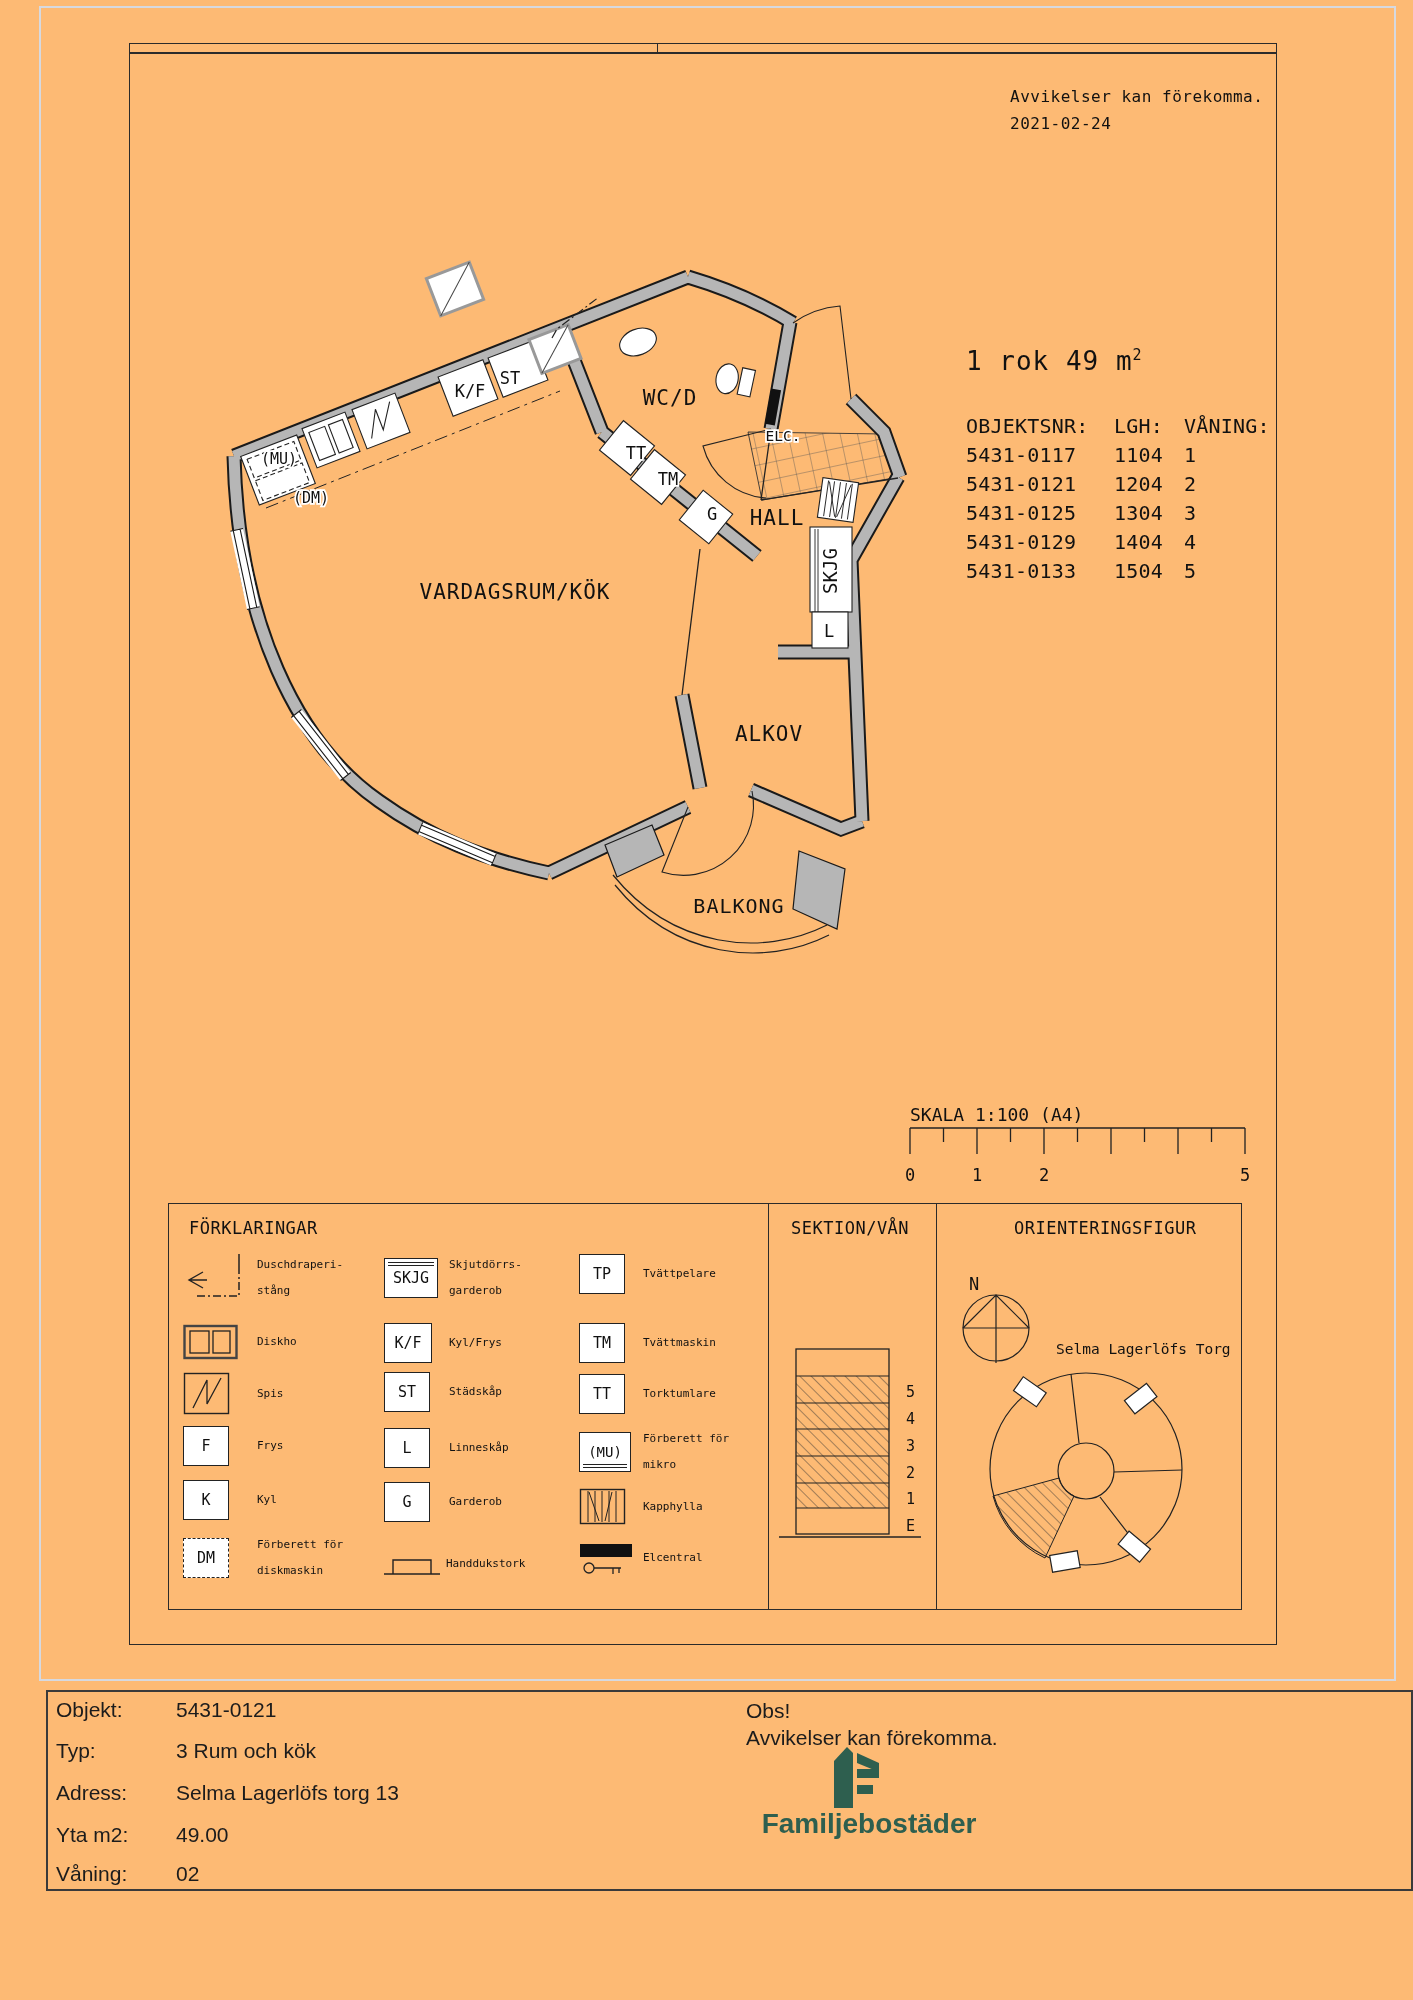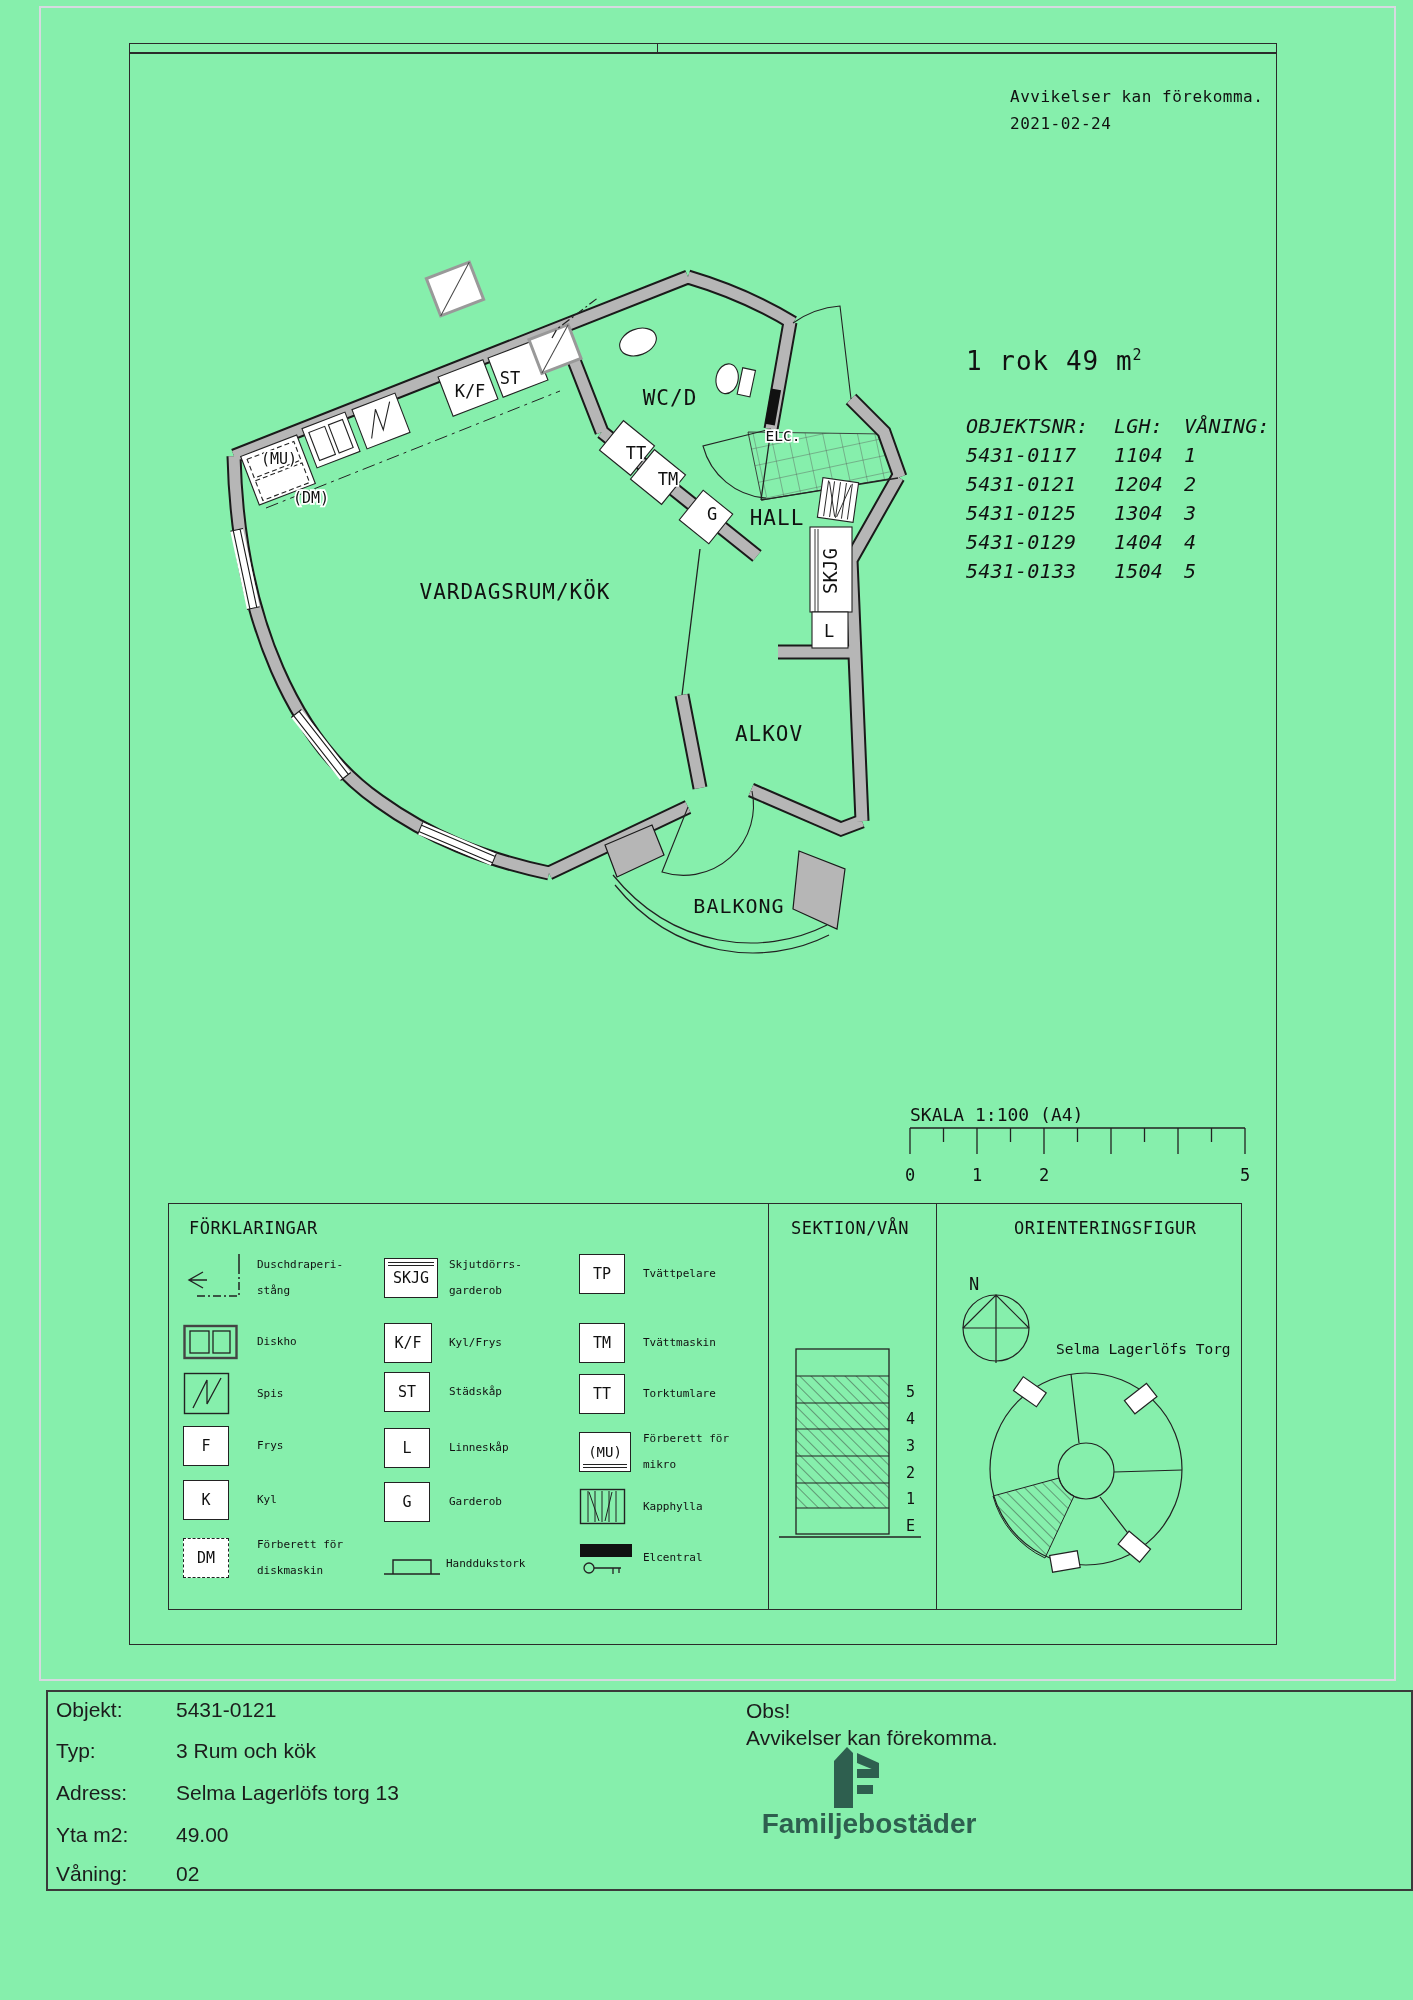--- a/index.html
+++ b/index.html
@@ -1,31 +1,31 @@
 <!DOCTYPE html>
 <html><head>
 <meta charset="utf-8">
 <style>
   html,body{margin:0;padding:0;background:#fff;}
-  .sheet{position:relative;width:1413px;height:2000px;background:#86efac;overflow:hidden;
+  .sheet{position:relative;width:1413px;height:2000px;background:#fdba74;overflow:hidden;
          font-family:"DejaVu Sans Mono",monospace;color:#111;}
   .abs{position:absolute;}
   .mono{font-family:"DejaVu Sans Mono",monospace;}
   .sans{font-family:"Liberation Sans","DejaVu Sans",sans-serif;}
   
   .page-border{left:39px;top:6px;width:1353px;height:1671px;border:2px solid #d6d9e0;}
   .frame{left:129px;top:43px;width:1146px;height:1600px;border:1.4px solid #2b2b2b;}
   .frame-row{left:129px;top:52px;width:1147px;height:0;border-top:2.5px solid #2b2b2b;}
   .frame-tick{left:657px;top:43px;width:0;height:9px;border-left:1.4px solid #2b2b2b;}
   
   .disc{font-size:16px;line-height:27px;letter-spacing:.5px;}
   
   .apt-title{font-size:26px;letter-spacing:1px;margin-top:16px;}
   .apt-title sup{font-size:15px;}
-  .apt-table{display:grid;grid-template-columns:148px 70px 110px;font-size:20px;line-height:29px;letter-spacing:.2px;font-style:italic;}
+  .apt-table{display:grid;grid-template-columns:148px 70px 110px;font-size:20px;line-height:29px;letter-spacing:.2px;}
   
   svg text{font-family:"DejaVu Sans Mono",monospace;fill:#111;}
   
   .band{left:168px;top:1203px;width:1072px;height:405px;border:1.4px solid #2b2b2b;}
   .band-div{position:absolute;top:0;width:0;height:100%;border-left:1.4px solid #2b2b2b;}
   .cell-title{position:absolute;font-size:17px;letter-spacing:.5px;}
   .leg-item{position:absolute;display:flex;align-items:center;}
   .leg-ic{flex:none;display:flex;align-items:center;}
   .c1 .leg-ic{width:74px;} .c2 .leg-ic{width:65px;} .c3 .leg-ic{width:64px;}
   .leg-text{font-size:11px;line-height:26px;white-space:nowrap;}

